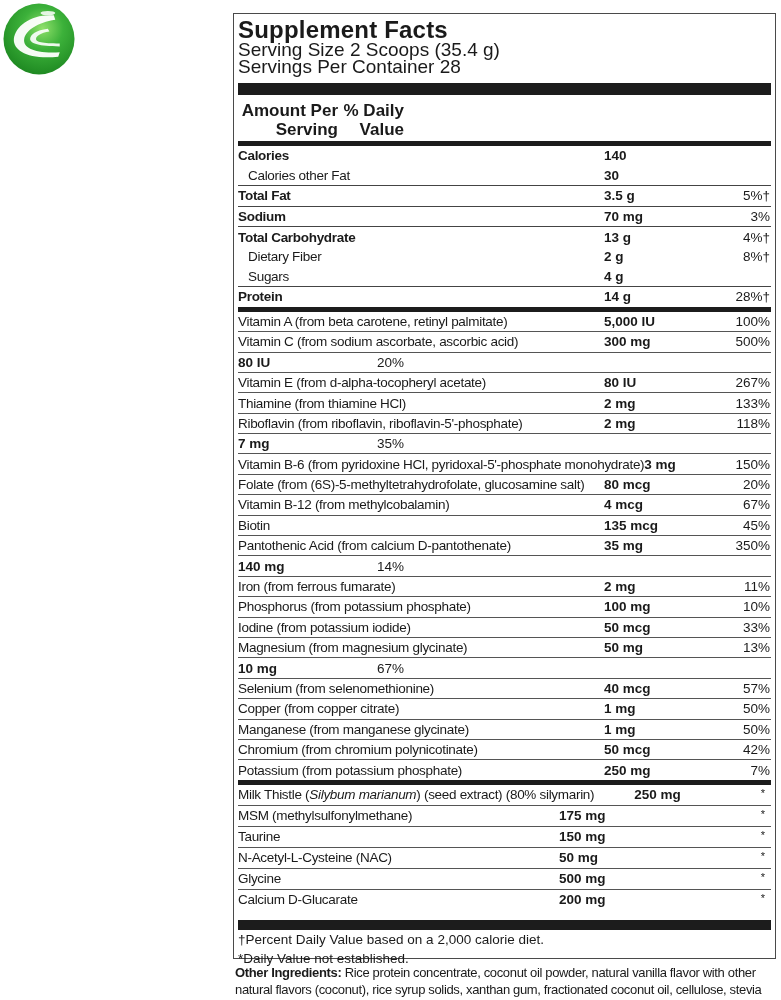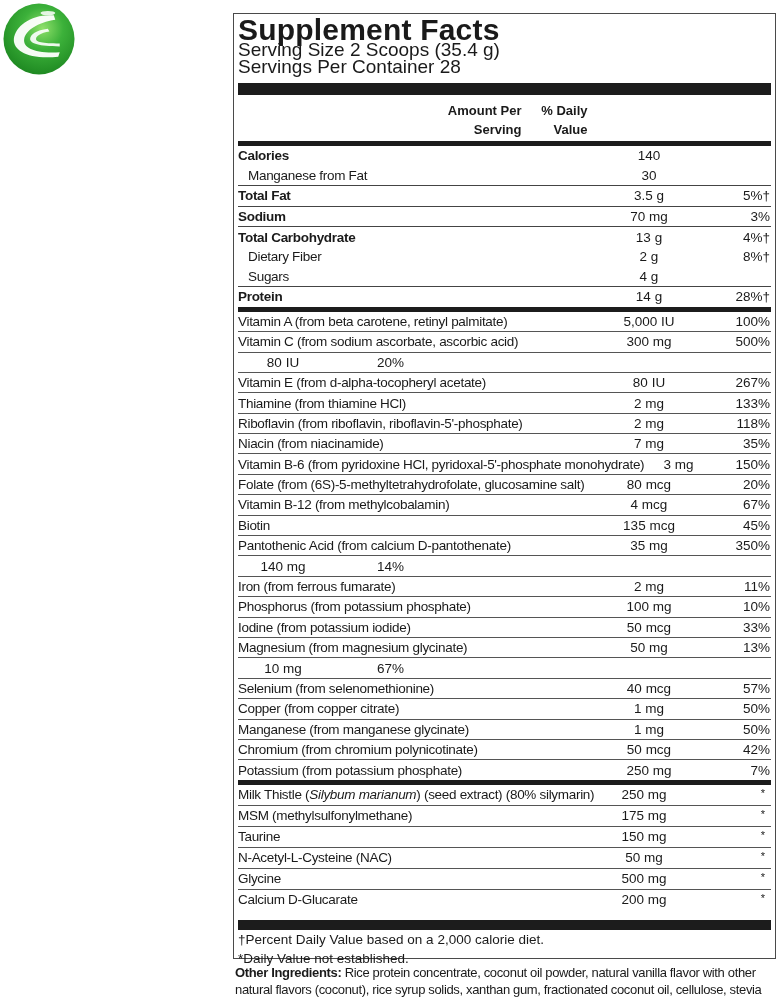--- a/index.html
+++ b/index.html
@@ -4,40 +4,40 @@
   <style>
     html, body { margin: 0; padding: 0; background: #ffffff; }
     body { width: 781px; height: 1000px; position: relative; overflow: hidden; font-family: "Liberation Sans", sans-serif; color: #1a1a1a; }
 
     .logo { position: absolute; left: 2px; top: 2px; width: 74px; height: 74px; }
 
     .panel {
       position: absolute; left: 233px; top: 13px; width: 543px; height: 946px;
       border: 1.5px solid #4a4a4a; box-sizing: border-box; padding: 0 4px;
     }
-    .title { font-weight: bold; font-size: 30px; line-height: 22px; margin-top: 5px; letter-spacing: 0.2px; }
+    .title { font-weight: bold; font-size: 24px; line-height: 22px; margin-top: 5px; letter-spacing: 0.2px; }
     .sub { font-size: 19px; line-height: 17px; }
 
     .bar-thick { height: 12px; background: #1c1c1c; margin-top: 8px; }
     .bar-mid { height: 5px; background: #1c1c1c; }
 
-    .colhead { display: flex; justify-content: center; font-weight: bold; font-size: 13px; line-height: 19px; padding-top: 6px; padding-bottom: 2px; font-family: "Liberation Sans Narrow", "Liberation Sans", sans-serif; }
+    .colhead { display: flex; justify-content: flex-start; font-weight: bold; font-size: 17px; line-height: 19px; padding-top: 6px; padding-bottom: 2px; font-family: "Liberation Sans Narrow", "Liberation Sans", sans-serif; }
     .colhead .amt { width: 100px; text-align: right; }
     .colhead .dv { width: 66px; text-align: right; }
 
     .row { display: flex; align-items: center; font-size: 13.5px; height: 19.6px; transform-origin: left; }
     .row .n { flex: 1; white-space: nowrap; letter-spacing: -0.3px; }
-    .row .a { width: 90px; text-align: center; white-space: nowrap; }
+    .row .a { width: 90px; text-align: left; white-space: nowrap; font-weight: bold; }
     .row .d { width: 76px; text-align: right; white-space: nowrap; padding-right: 1px; }
     .row.bold .n { font-weight: bold; }
     .row.indent .n { padding-left: 10px; }
     .row.sep { border-top: 1px solid #444; }
     .row.vit { border-top: 1px solid #555; height: 19.4px; }
     .row.vit.first { border-top: none; }
-    .row.other { border-top: 1px solid #555; height: 20px; }
+    .row.other { border-top: 1px solid #555; height: 20px; gap: 40px; }
     .row.other.first { border-top: none; }
     .row .d.star { font-size: 11px; padding-right: 6px; align-self: flex-start; padding-top: 2px; }
     .foot { font-size: 13.5px; line-height: 19px; }
 
     .other-ing { position: absolute; left: 235px; top: 964px; width: 546px; font-size: 13px; line-height: 17px; letter-spacing: -0.35px; }
     .other-ing b { font-weight: bold; }
   </style>
 </head>
 <body>
 
@@ -71,21 +71,21 @@
     </div>
   </div>
   <div class="bar-mid"></div>
   <div id="macros">
       <div class="row bold">
         <div class="n">Calories</div>
         <div class="a">140</div>
         <div class="d"></div>
       </div>
       <div class="row  indent">
-        <div class="n">Manganese from Fat</div>
+        <div class="n">Calories other Fat</div>
         <div class="a">30</div>
         <div class="d"></div>
       </div>
       <div class="row bold sep">
         <div class="n">Total Fat</div>
         <div class="a">3.5 g</div>
         <div class="d">5%†</div>
       </div>
       <div class="row bold sep">
         <div class="n">Sodium</div>
@@ -138,21 +138,20 @@
         <div class="n">Thiamine (from thiamine HCl)</div>
         <div class="a">2 mg</div>
         <div class="d">133%</div>
       </div>
       <div class="row vit">
         <div class="n">Riboflavin (from riboflavin, riboflavin-5'-phosphate)</div>
         <div class="a">2 mg</div>
         <div class="d">118%</div>
       </div>
       <div class="row vit">
-        <div class="n">Niacin (from niacinamide)</div>
         <div class="a">7 mg</div>
         <div class="d">35%</div>
       </div>
       <div class="row vit">
         <div class="n">Vitamin B-6 (from pyridoxine HCl, pyridoxal-5'-phosphate monohydrate)</div>
         <div class="a">3 mg</div>
         <div class="d">150%</div>
       </div>
       <div class="row vit">
         <div class="n">Folate (from (6S)-5-methyltetrahydrofolate, glucosamine salt)</div>

